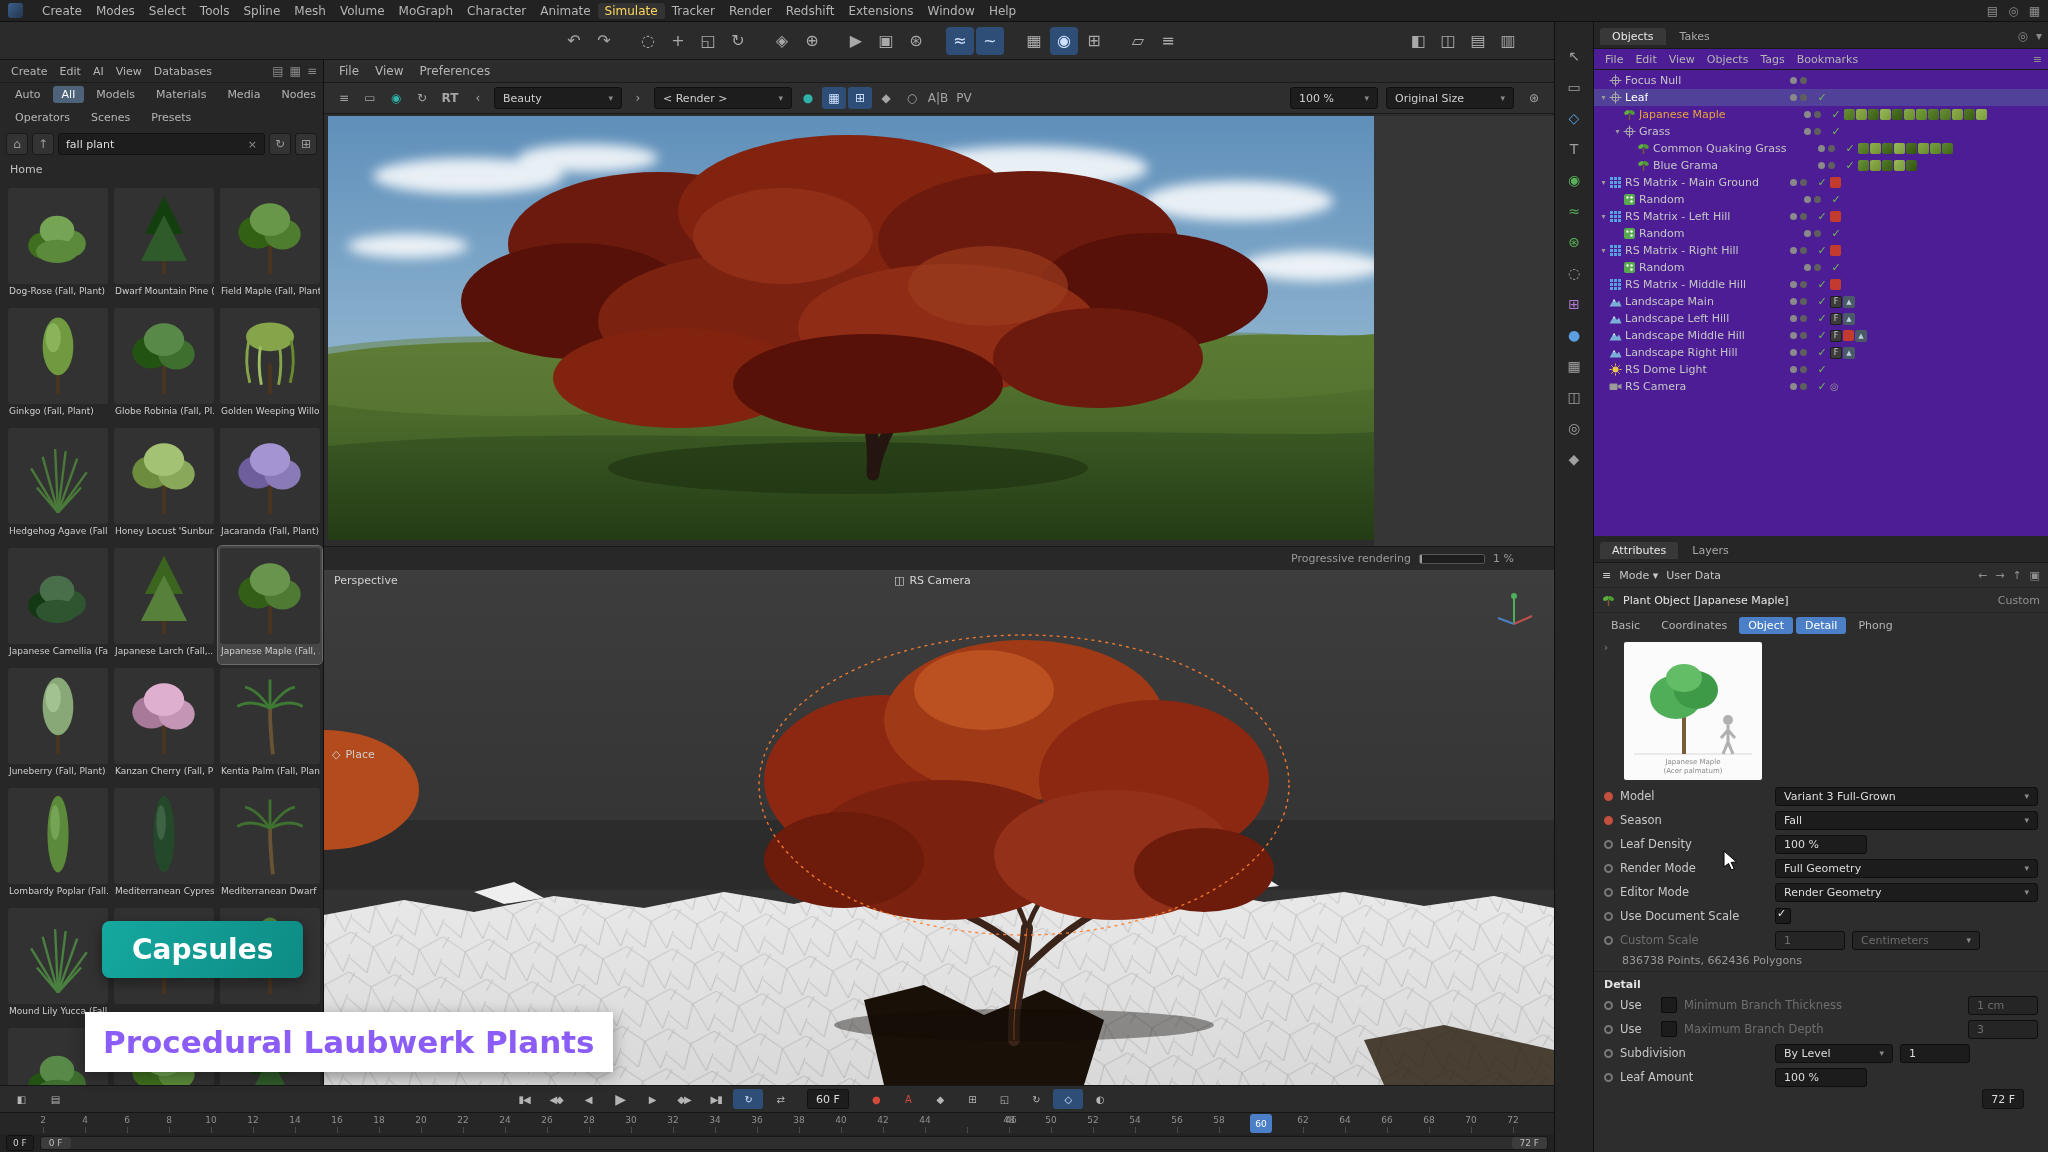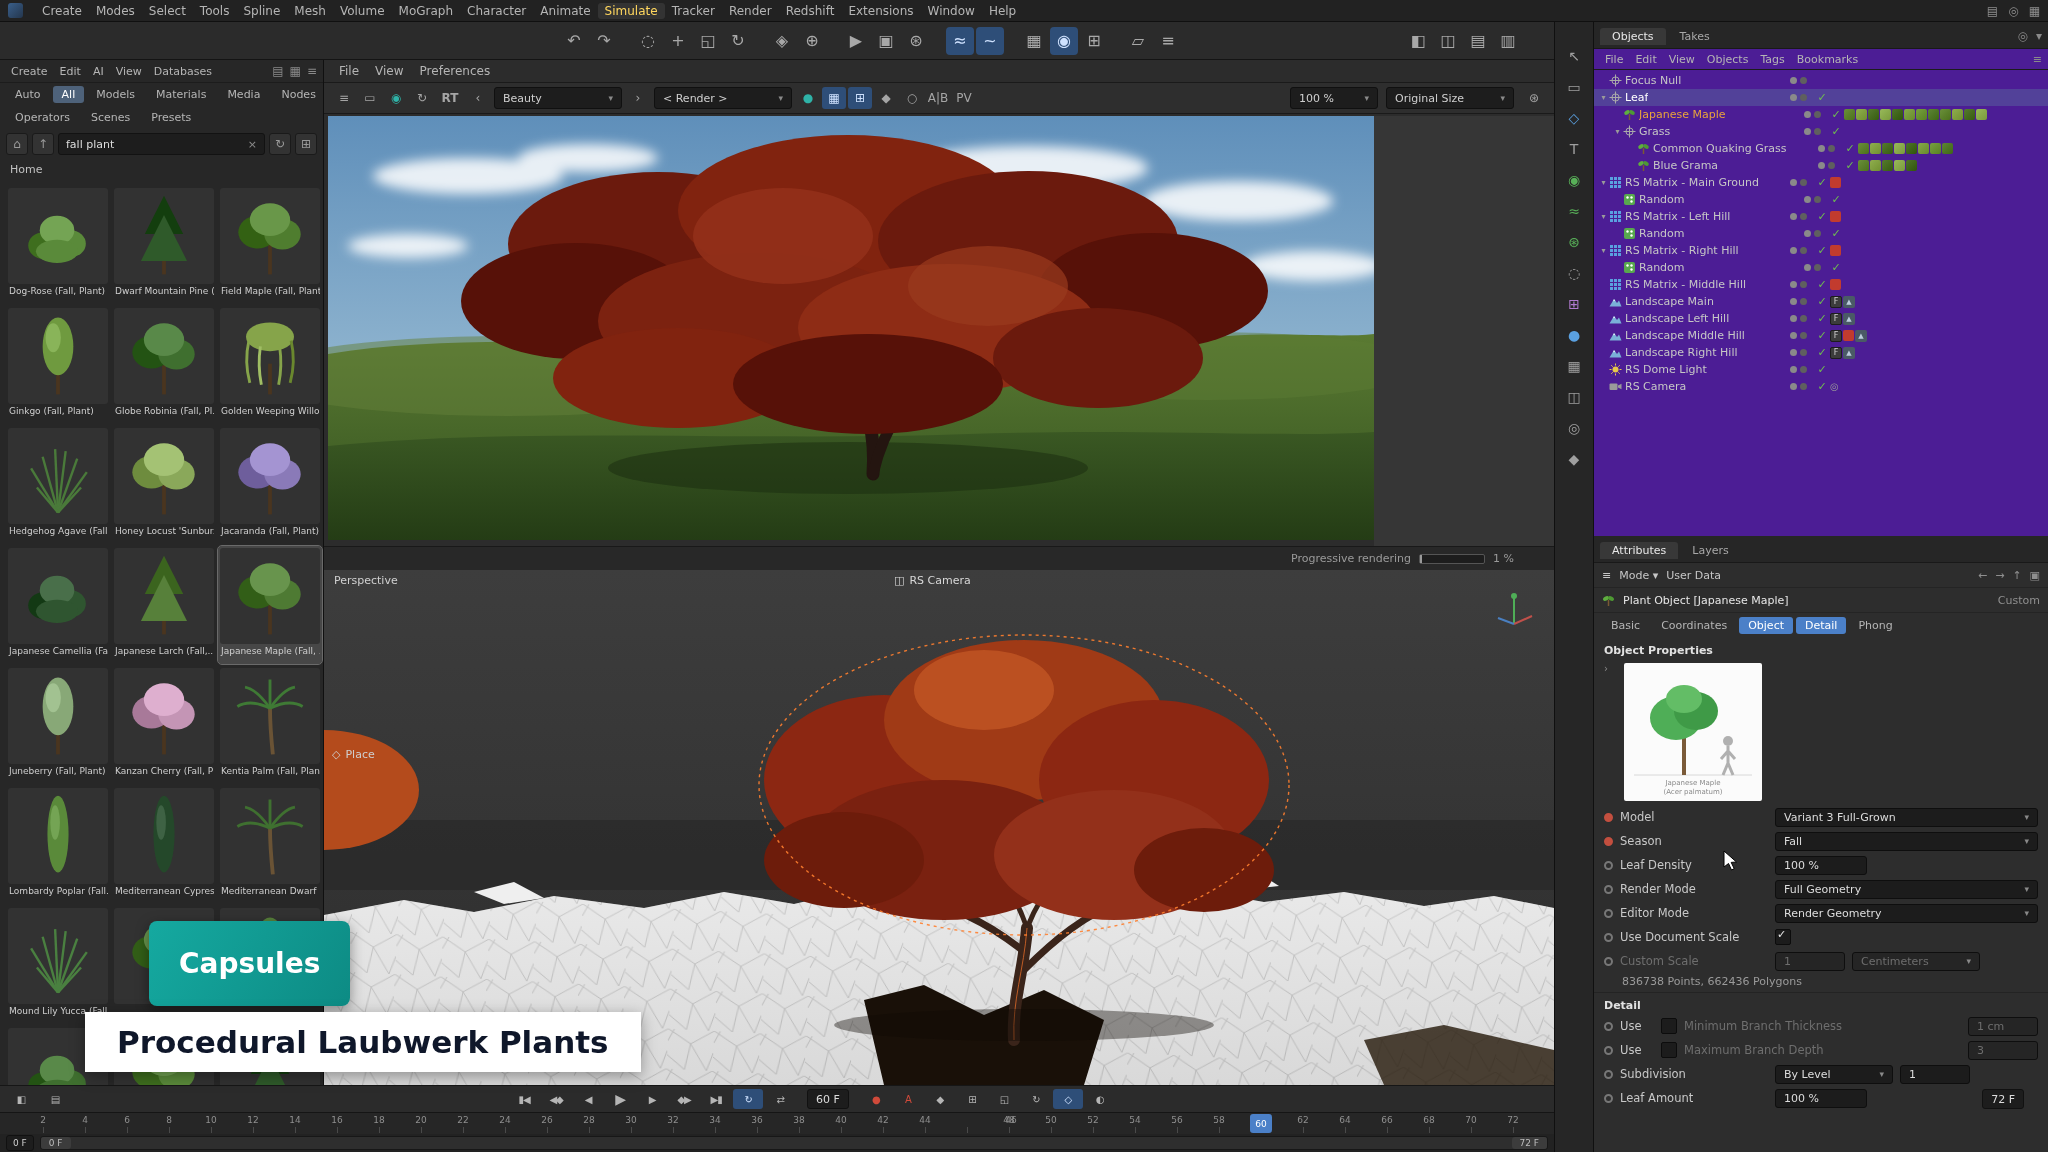--- a/index.html
+++ b/index.html
@@ -132,23 +132,23 @@
   .grow{flex:1;}
   .arr{margin-left:auto;color:#8a8a8a;font-size:9px;padding-left:6px;}
   .cb{width:14px;height:14px;background:#1c1c1c;border:1px solid #0c0c0c;border-radius:2px;position:relative;flex:none;}
   .cb.on::after{content:"✓";color:#e8e8e8;font-size:11px;position:absolute;top:-2px;left:1px;}
   .plant-row{display:flex;padding:4px 10px;gap:8px;}
   .preview{width:138px;height:138px;background:#fbfbfb;border-radius:2px;margin-left:8px;position:relative;}
   .preview-cap{position:absolute;bottom:4px;left:0;right:0;text-align:center;font-size:7px;color:#8a8a8a;line-height:1.3;}
   .stats{font-size:11px;color:#9a9a9a;padding:2px 10px 4px 28px;}
   
   #badge{left:102px;top:921px;z-index:40;background:linear-gradient(120deg,var(--teal),#0d8b84);color:#fff;
-         font-size:28px;font-weight:800;padding:26px 30px;border-radius:8px;box-shadow:0 4px 14px rgba(0,0,0,.4);margin-left:47px;}
-  #caption{left:85px;top:1012px;z-index:40;background:#fff;color:#0f172a;font-size:31px;font-weight:800;
-           padding:12px 32px;border-radius:0;box-shadow:0 4px 14px rgba(0,0,0,.35);}
+         font-size:28px;font-weight:800;padding:12px 30px;border-radius:8px;box-shadow:0 4px 14px rgba(0,0,0,.4);}
+  #caption{left:85px;top:1012px;z-index:40;background:#fff;color:#8b5cf6;font-size:31px;font-weight:800;
+           padding:12px 18px;border-radius:0;box-shadow:0 4px 14px rgba(0,0,0,.35);}
   #cursor{left:1722px;top:850px;z-index:60;}
   .noi{pointer-events:none;}
 </style>
 </head>
 <body>
 
 <div id="app" style="--accent: #4b80c8; --teal: #15a9a0; --check: #6fbf4f; --red: #c23b2e; --menu-active: #ffd75e;">
 
   <div id="menubar" class="abs">
     <span class="logo"></span>
@@ -1289,21 +1289,20 @@
       </div>
 
       <div class="otabs" id="attr-objtabs">
           <span class="chip">Basic</span>
           <span class="chip">Coordinates</span>
           <span class="chip" style="background: rgb(75, 128, 200); color: rgb(255, 255, 255);">Object</span>
           <span class="chip" style="background: rgb(75, 128, 200); color: rgb(255, 255, 255);">Detail</span>
           <span class="chip">Phong</span>
         </div>
 
-      <div class="sect">Object Properties</div>
 
       <div class="plant-row">
         <span style="color:#8a8a8a;font-size:10px">›</span>
         <div class="preview">
           <svg width="138" height="138" viewBox="0 0 138 138" class="noi">
             <line x1="10" y1="112" x2="128" y2="112" stroke="#d8d8d8"></line>
             <path d="M60 112 V72" stroke="#7a5a38" stroke-width="4"></path>
             <ellipse cx="52" cy="55" rx="26" ry="22" fill="#4fae57"></ellipse>
             <ellipse cx="72" cy="48" rx="22" ry="19" fill="#3f9a47"></ellipse>
             <ellipse cx="60" cy="36" rx="18" ry="14" fill="#63bd66"></ellipse>

